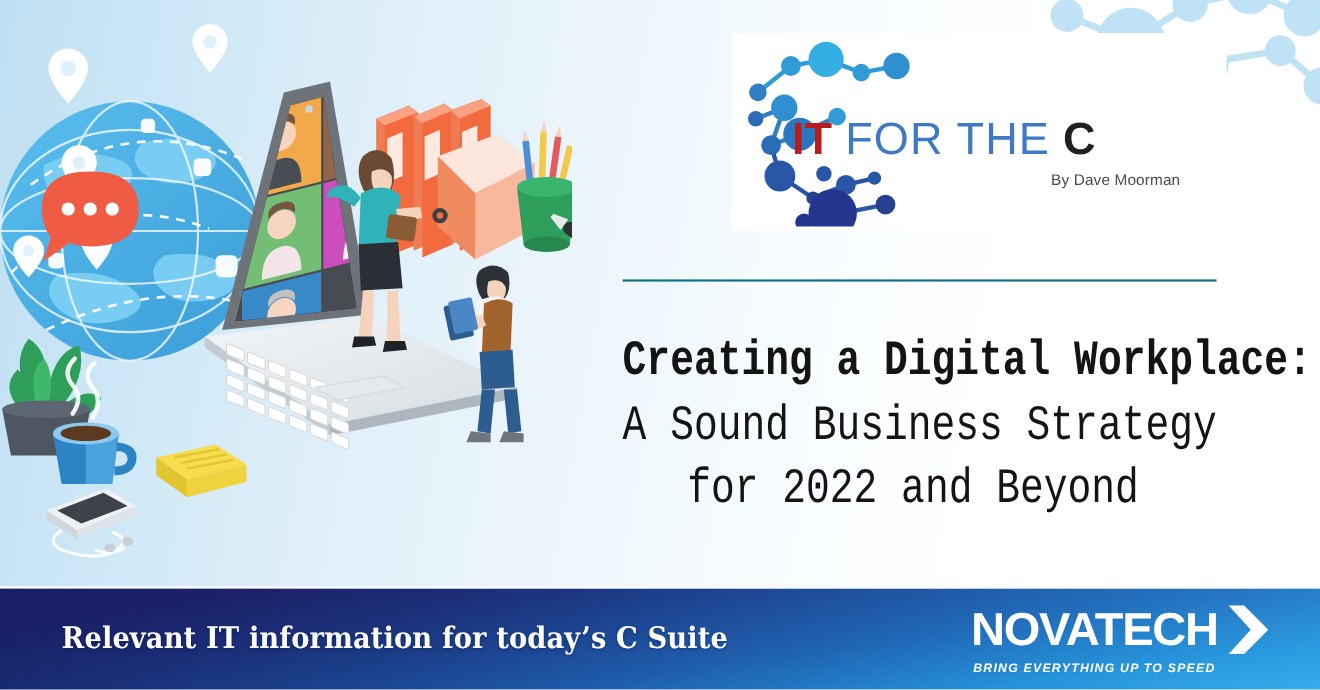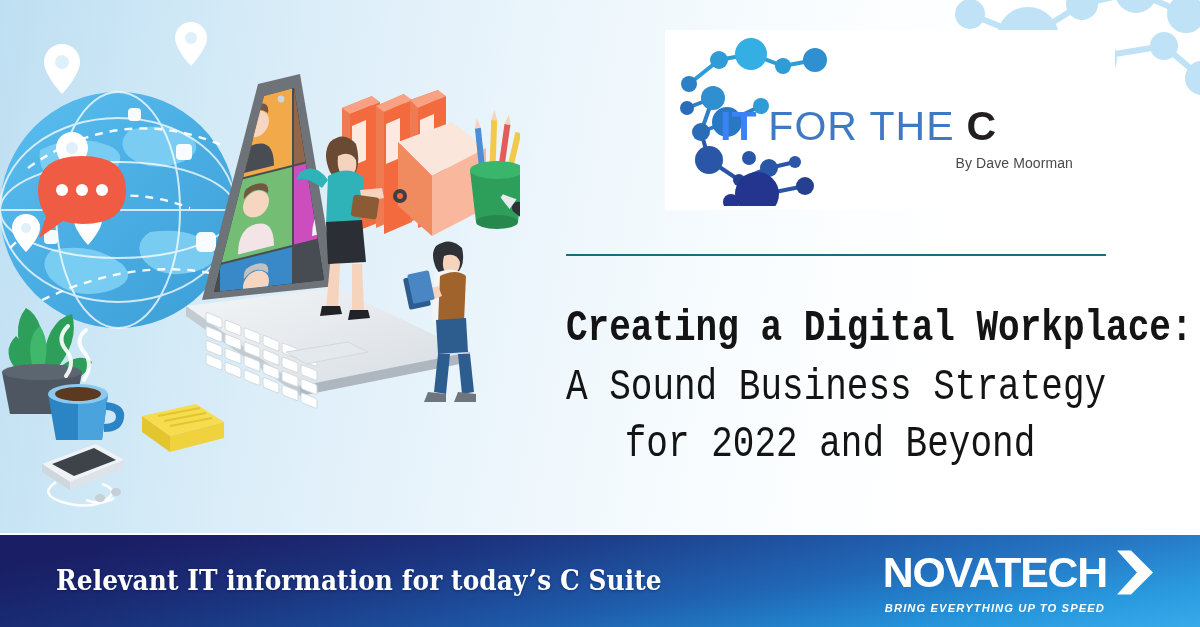--- a/index.html
+++ b/index.html
@@ -41,21 +41,21 @@
     left:665px; top:30px;
     width:450px; height:180px;
     background:#ffffff;
     display:flex; align-items:center;
   }
   .logo-net{ position:absolute; left:0px; top:6px; width:175px; height:170px; }
   .logo-text-wrap{ position:absolute; left:55px; top:76px; width:360px; }
   .logo-wordmark{
     font-size:41px; line-height:1; letter-spacing:.5px; white-space:nowrap;
   }
-  .wm-it{ font-weight:700; color:#3b82f6; letter-spacing:0px; }
+  .wm-it{ font-weight:700; color:#b91c1c; letter-spacing:0px; }
   .wm-for{ font-weight:400; color:#3f79c4; letter-spacing:1px;margin-top:17px; }
   .wm-c{ font-weight:700; color:#231f20; }
   .logo-byline{
     text-align:right; font-size:14px; color:#4a4a4a;
     margin-top:8px; padding-right:7px; letter-spacing:.1px;
   }
 
   
   .divider{
     position:absolute; left:566px; top:254px;

